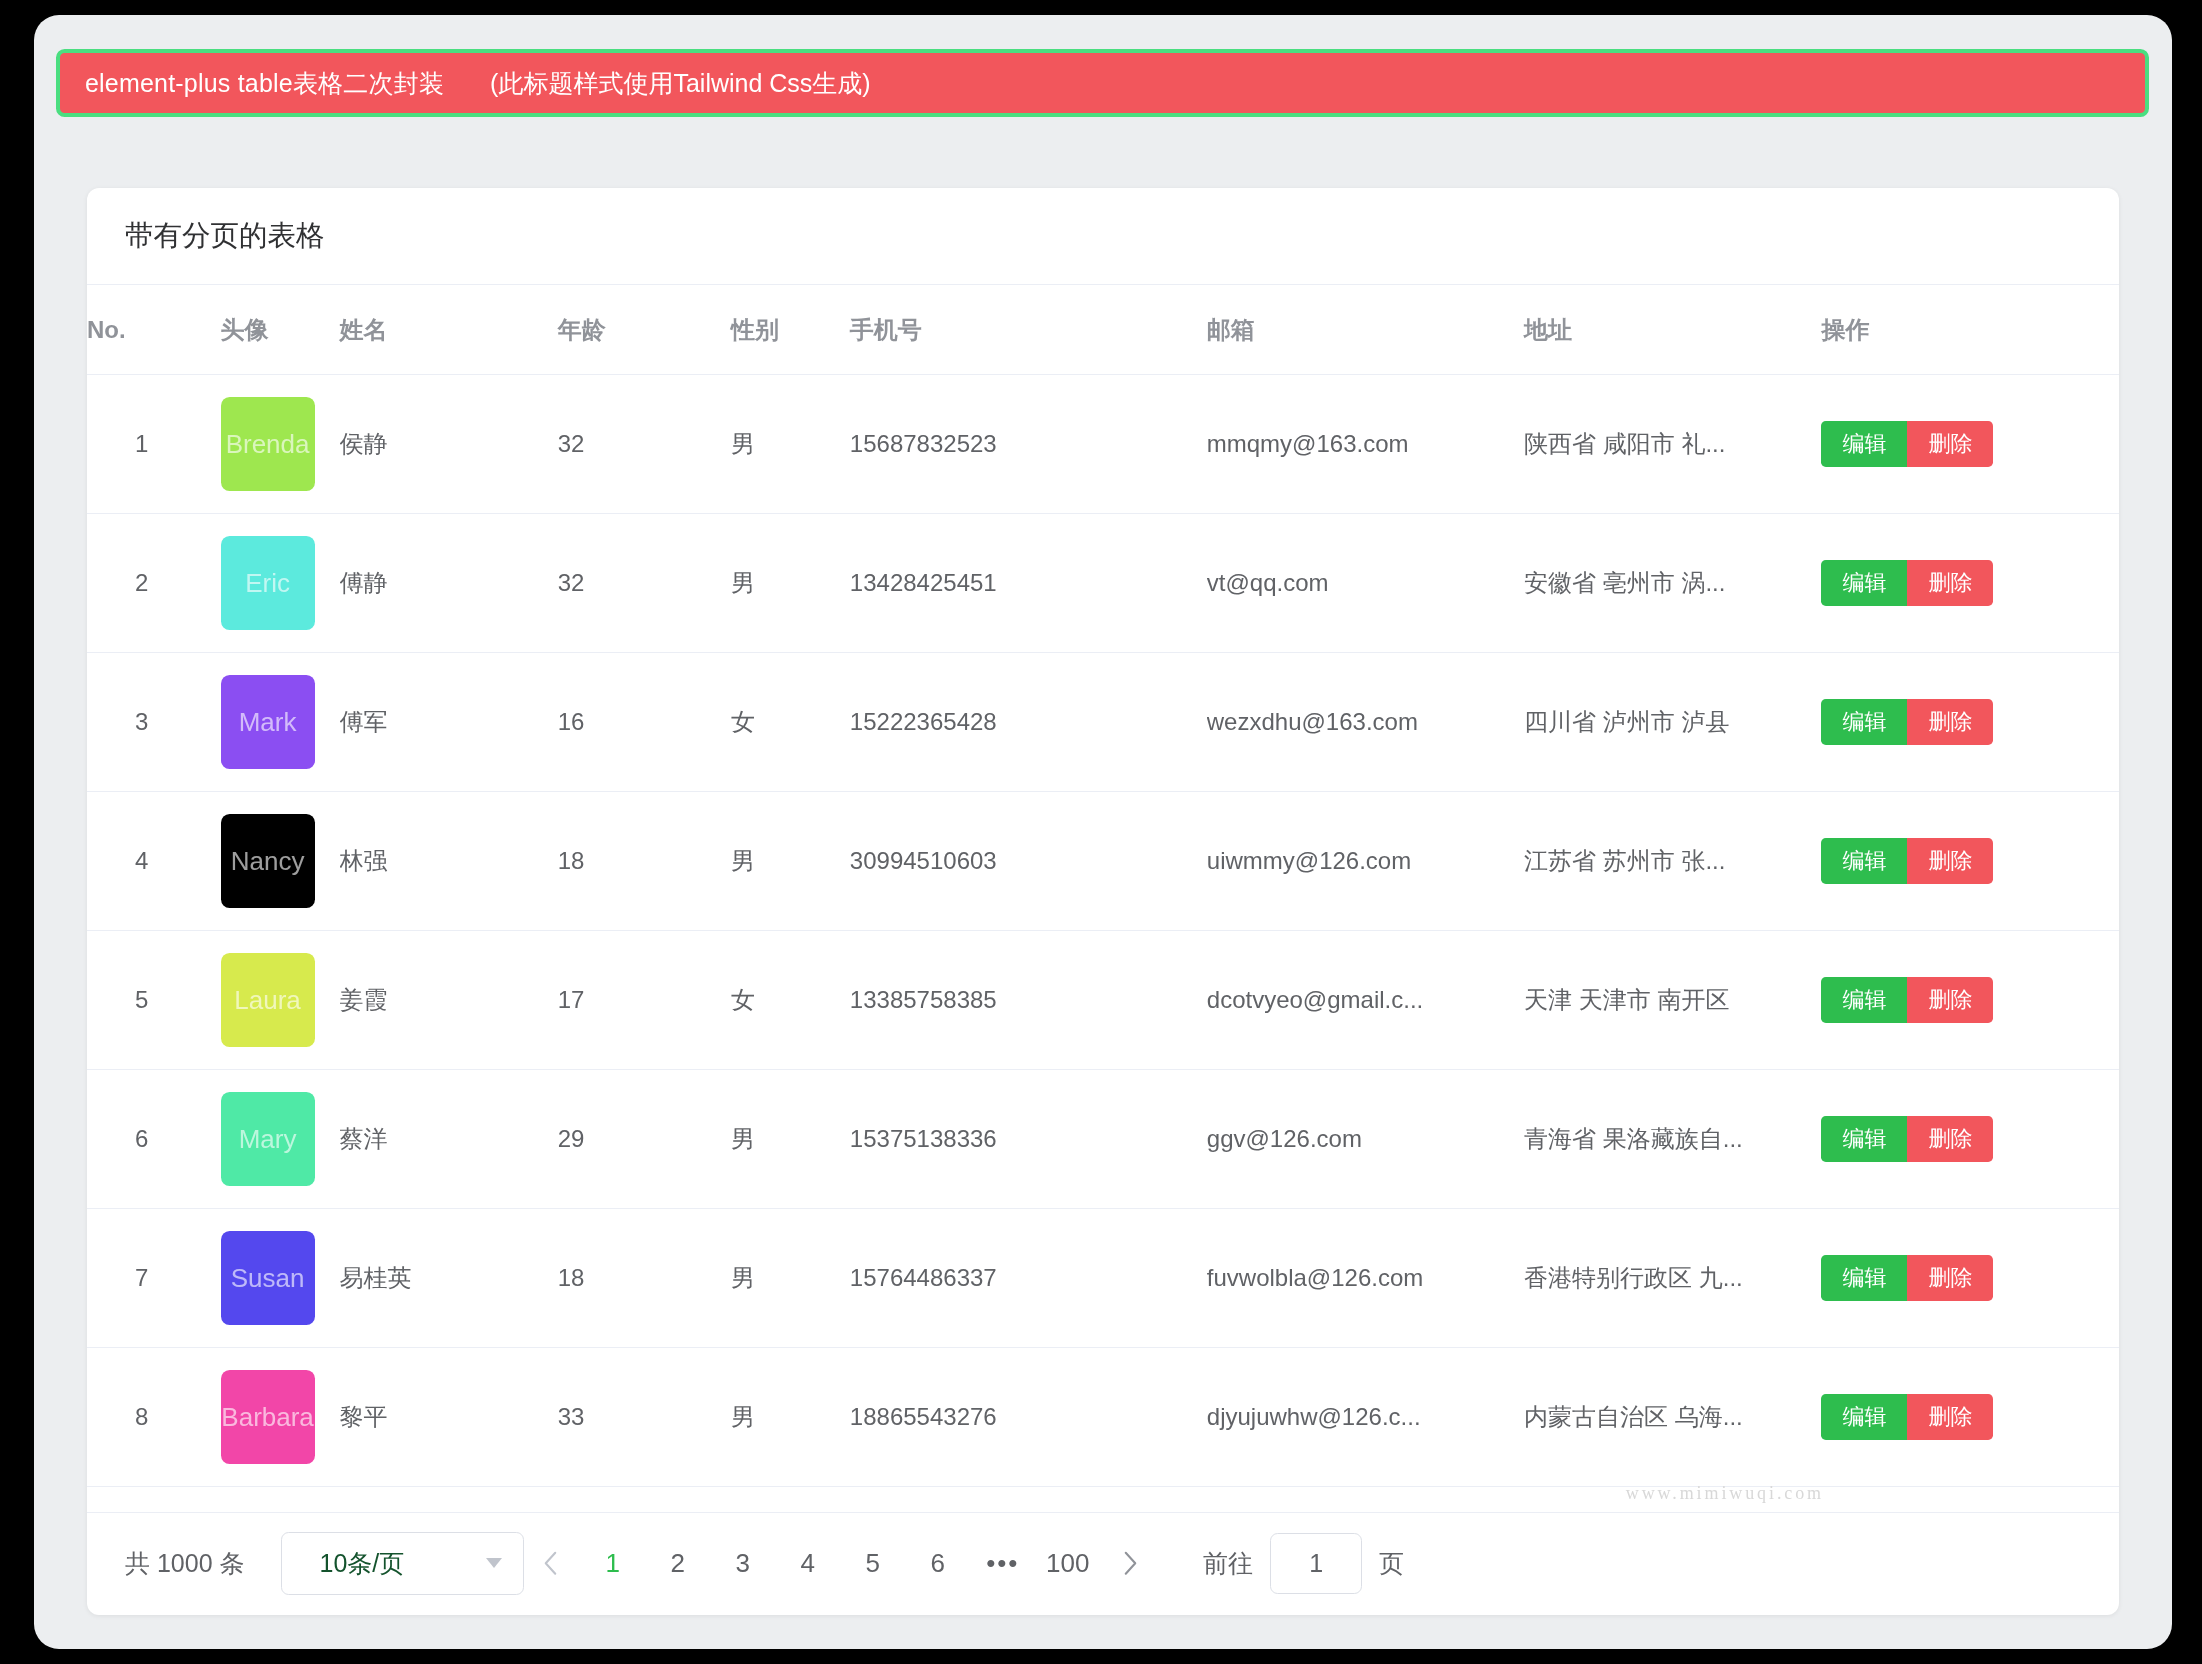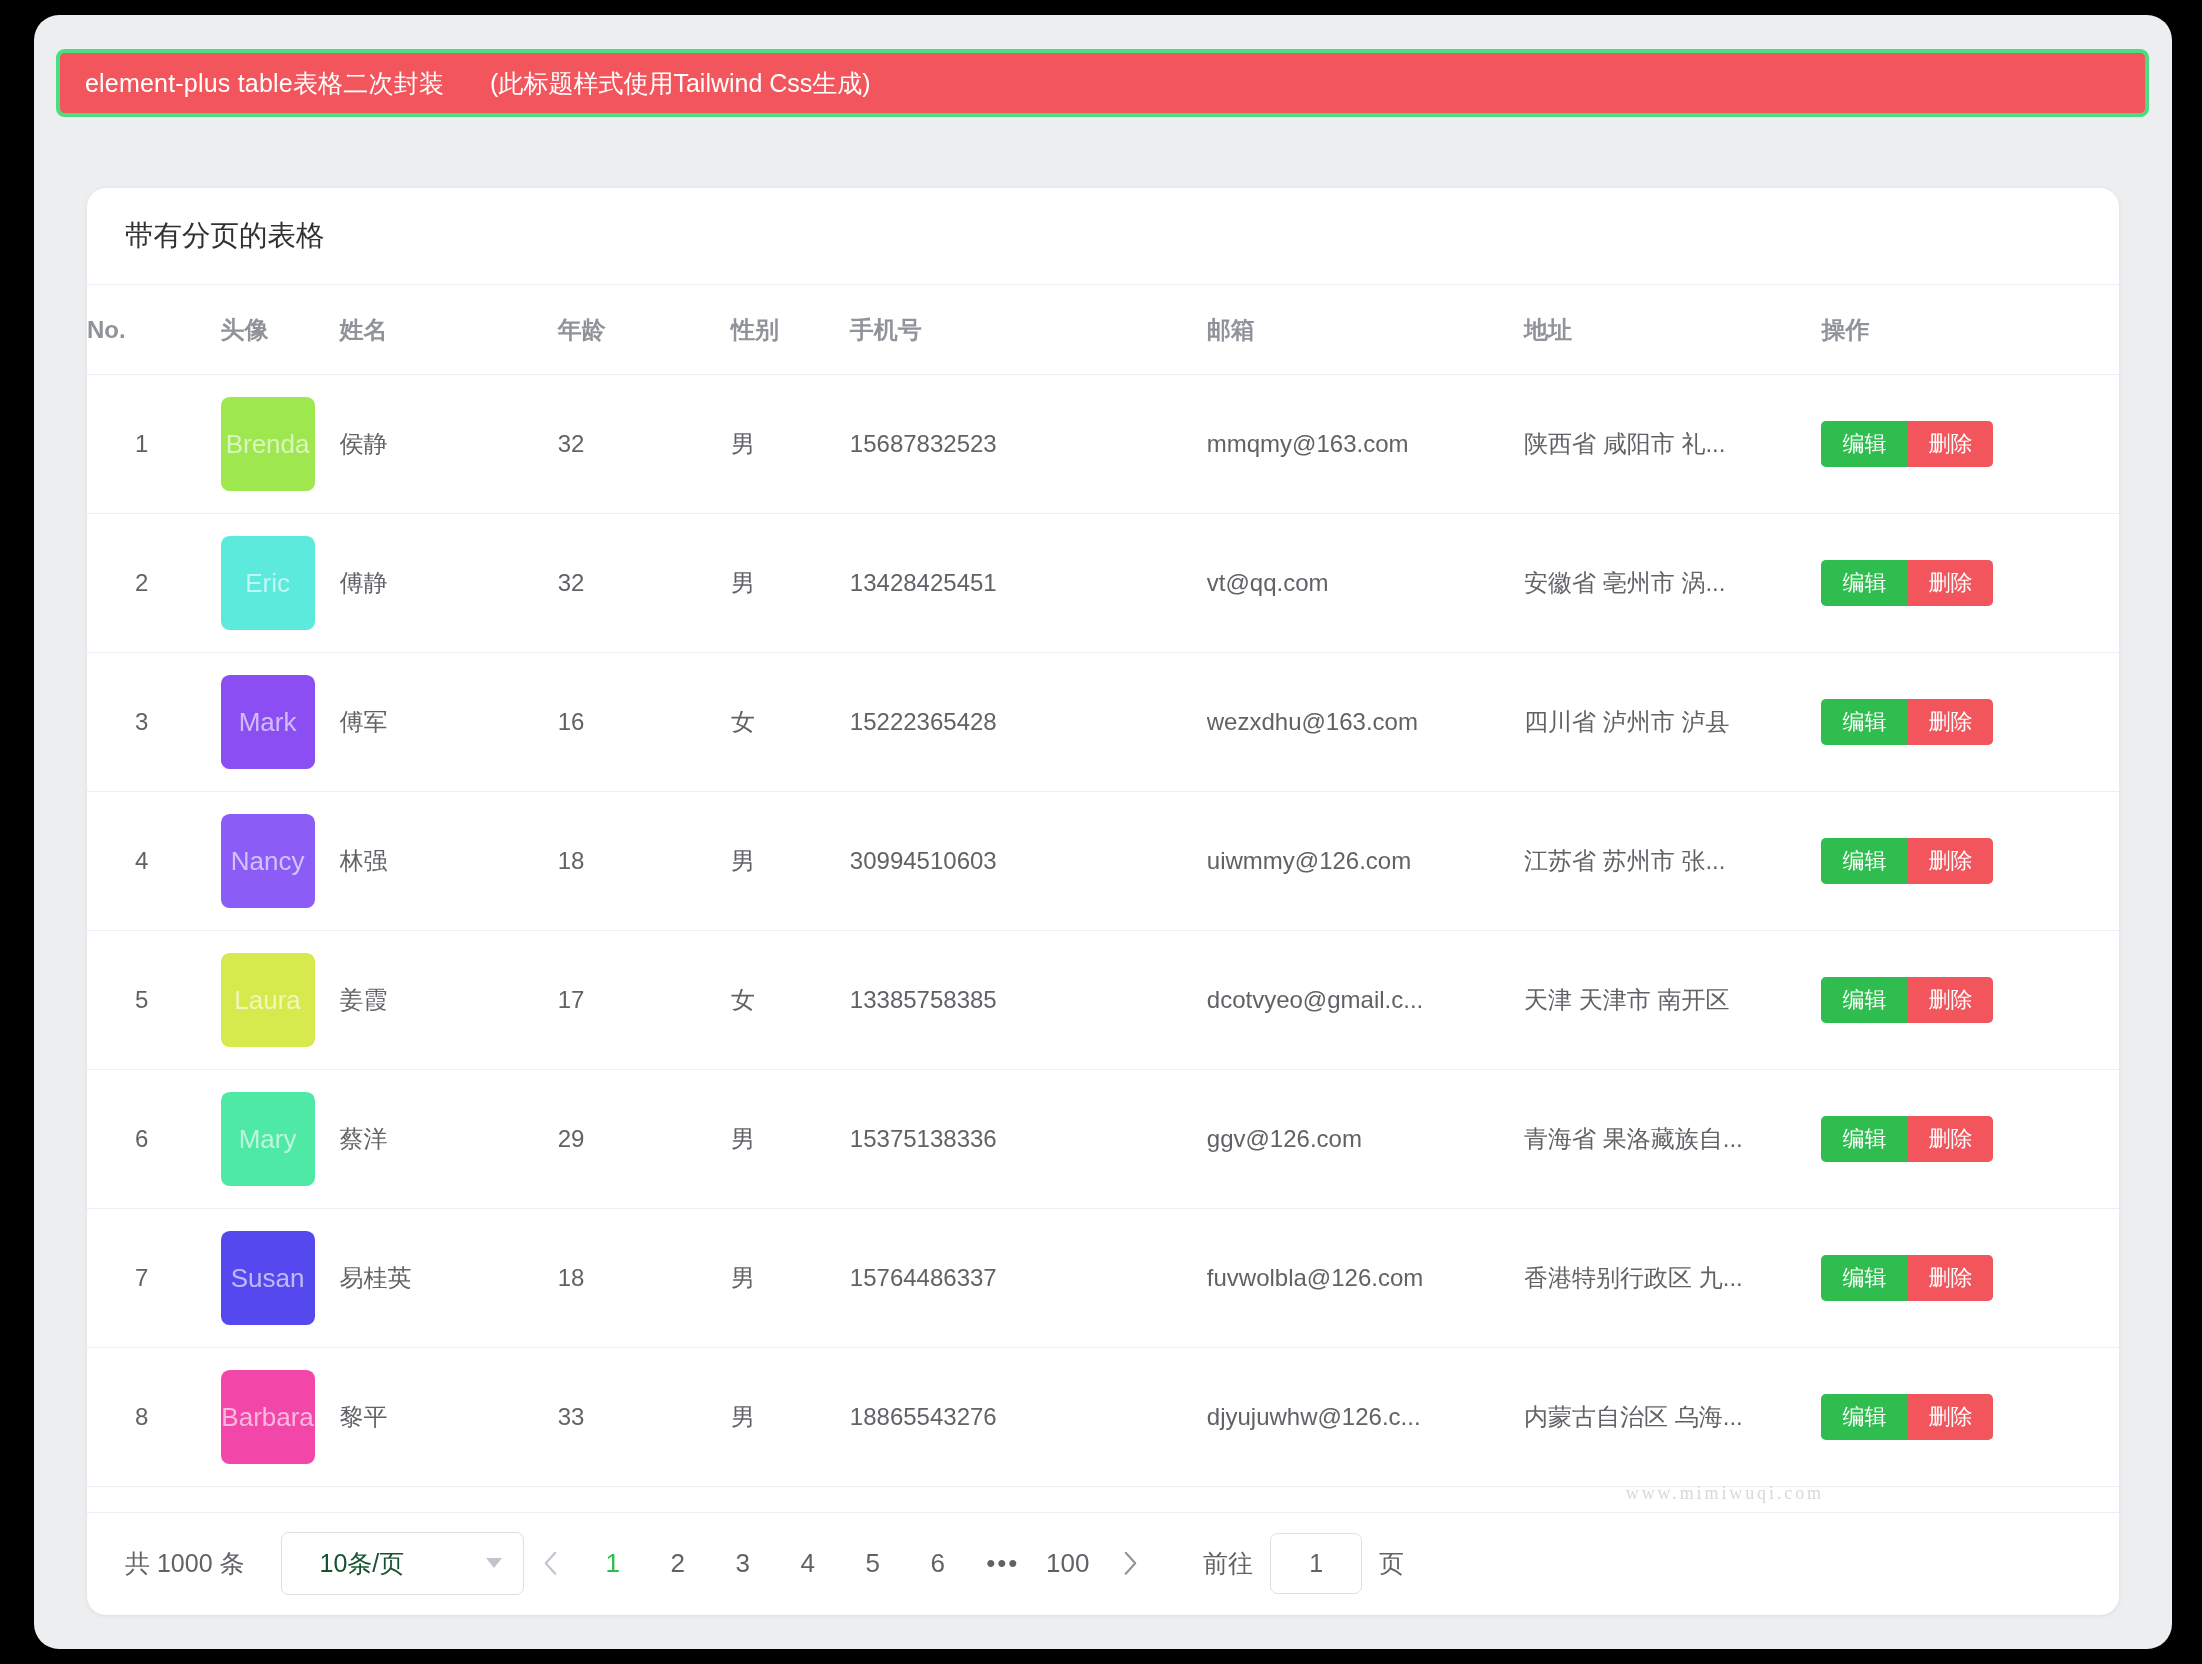--- a/index.html
+++ b/index.html
@@ -53,21 +53,21 @@
   }
 
   
   .card {
     position: absolute;
     left: 53px;
     top: 173px;
     width: 2032px;
     height: 1427px;
     background: #ffffff;
-    border-radius: 19px;
+    border-radius: 12px;
     box-shadow: 0 1px 5.7px rgba(0,0,0,0.07);
     overflow: hidden;
   }
 
   .card-header {
     height: 97px;
     display: flex;
     align-items: center;
     padding-left: 38px;
     border-bottom: 1px solid #ebeef5;
@@ -342,21 +342,21 @@
                 <span class="cell-ellipsis">四川省 泸州市 泸县</span>
               </td>
               <td class="col-ops"><span class="ops">
                   <button class="btn-edit">编辑</button>
                   <button class="btn-del">删除</button>
                 </span></td>
             </tr>
             <tr>
               <td class="col-no">4</td>
               <td class="col-avatar">
-                <div class="avatar" style="background:#8b5cf6">Nancy</div>
+                <div class="avatar" style="background:#000000">Nancy</div>
               </td>
               <td class="col-name">林强</td>
               <td class="col-age">18</td>
               <td class="col-gender">男</td>
               <td class="col-phone">30994510603</td>
               <td class="col-email">
                 <span class="cell-ellipsis">uiwmmy@126.com</span>
               </td>
               <td class="col-address">
                 <span class="cell-ellipsis">江苏省 苏州市 张...</span>

